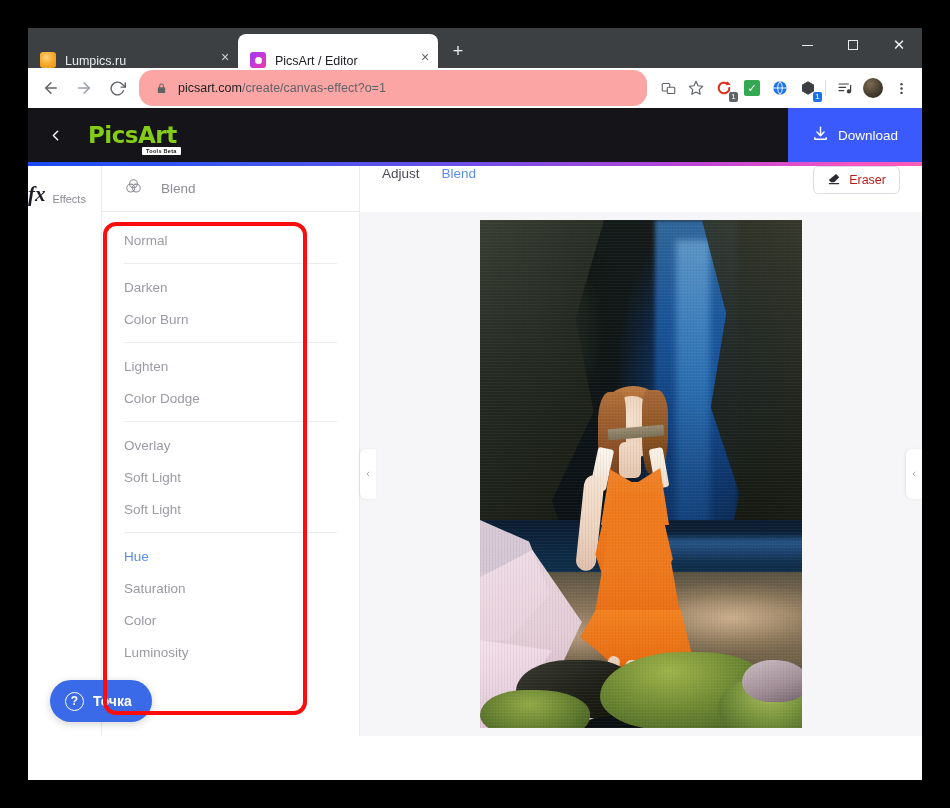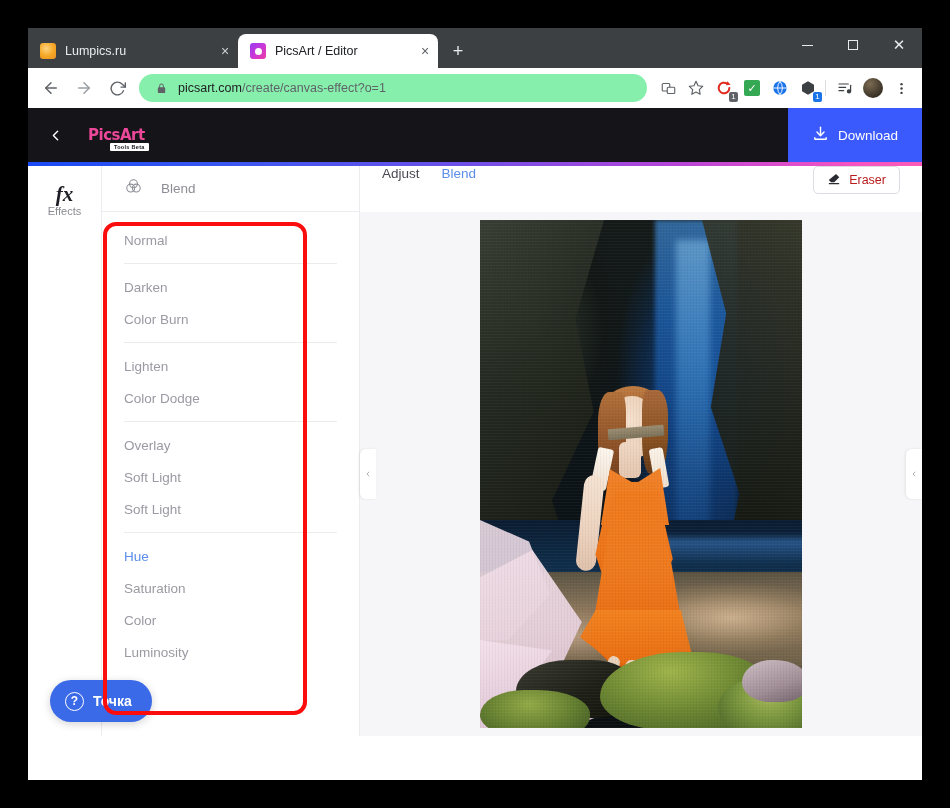--- a/index.html
+++ b/index.html
@@ -29,21 +29,21 @@
   .tabstrip {
     position: relative;
     height: 40px;
     background: #3c4043;
     display: flex;
     align-items: flex-end;
   }
   .tab {
     height: 34px;
     display: flex;
-    align-items: center;
+    align-items: flex-end;
     padding: 0 2px 0 12px;
     font-size: 12.5px;
     position: relative;
     border-radius: 8px 8px 0 0;
   }
   .tab.inactive { color: #e8eaed; width: 210px; }
   .tab.active {
     background: #fff; color: #202124; width: 200px;
     box-shadow: 0 0 0 0 transparent;
   }
@@ -116,22 +116,22 @@
     position: relative;
   }
   .navbtn {
     width: 30px; height: 30px;
     margin-right: 3px;
     display: flex; align-items: center; justify-content: center;
     color: #5f6368;
   }
   .omnibox {
     flex: 1 1 auto;
-    height: 28px;
-    background: #86efac;
+    height: 36px;
+    background: #fca5a5;
     border-radius: 14px;
     display: flex;
     align-items: center;
     padding: 0 10px 0 14px;
     margin: 0 6px 0 4px;
     min-width: 0;
   }
   .omni-url {
     font-size: 12.5px;
     color: #202124;
@@ -209,22 +209,22 @@
     align-items: center;
     position: relative;
   }
   .back-chev {
     width: 54px; height: 54px;
     display: flex; align-items: center; justify-content: center;
     color: #fff;
   }
   .logo-wrap { position: relative; padding-left: 6px; }
   .logo-text {
-    color: #ec4899;
-    font-size: 15px;
+    color: #84cc16;
+    font-size: 23px;
     font-weight: bold;
     letter-spacing: -0.5px;
     font-family: "DejaVu Sans", sans-serif;
   }
   .logo-badge {
     position: absolute;
     right: -4px; bottom: -7px;
     background: #fff;
     color: #141419;
     font-size: 5.5px;
@@ -262,22 +262,23 @@
   
   .rail {
     width: 74px;
     border-right: 1px solid #ececf0;
     flex: 0 0 74px;
     padding-top: 12px;
     background: #fff;
   }
   .rail-item {
     display: flex;
-    flex-direction: column;
-    align-items: center;
+    flex-direction: row;
+    align-items: flex-end;
+    gap: 7px;
     padding: 6px 0;
   }
   .rail-icon {
     font-family: "Liberation Serif", serif;
     font-style: italic;
     font-weight: bold;
     font-size: 21px;
     color: #1d1d26;
     line-height: 1;
   }

